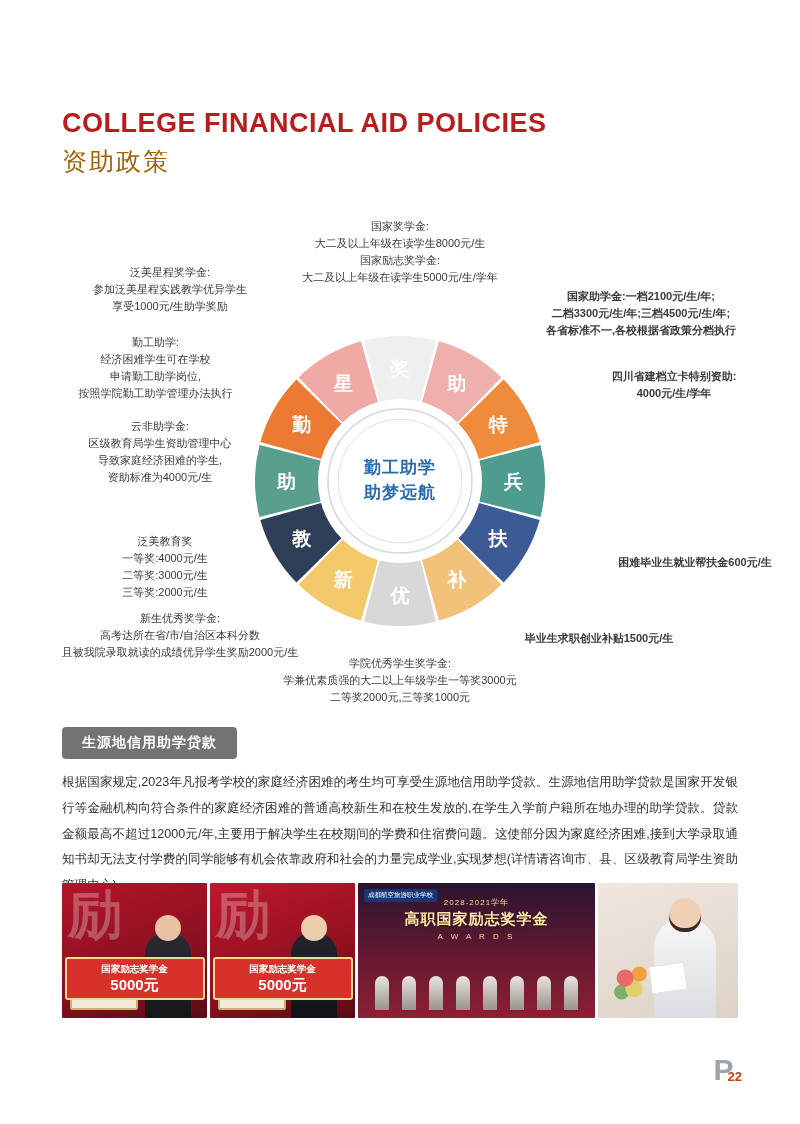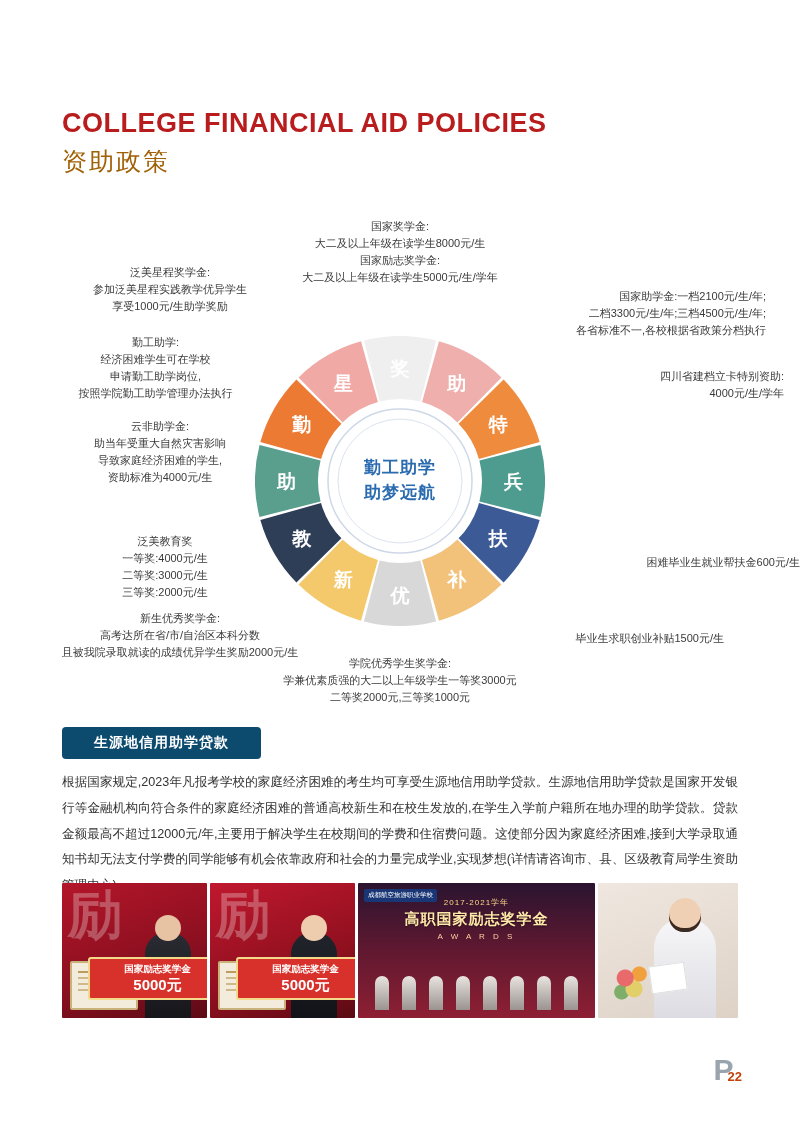--- a/index.html
+++ b/index.html
@@ -42,28 +42,28 @@
     line-height:1.45;letter-spacing:1px;pointer-events:none;
   }
   .seg-label{
     font-weight:bold;font-size:19px;fill:#fff;
   }
   
   .callout{
     position:absolute;font-size:11px;line-height:1.55;color:#3a3a3a;
     white-space:pre-line;
   }
-  .callout.right{text-align:right;}
+  .callout.right{text-align:center;font-weight:bold;}
   .callout.left{text-align:center;}
   .callout.center{text-align:center;}
   
   .loan-badge{
     position:absolute;left:62px;top:727px;
-    background:#0c4a6e;color:#fff;font-weight:bold;font-size:14px;
-    padding:7px 32px;border-radius:4px;letter-spacing:1px;
+    background:#737373;color:#fff;font-weight:bold;font-size:14px;
+    padding:7px 20px;border-radius:4px;letter-spacing:1px;
   }
   .loan-text{
     position:absolute;left:62px;top:770px;width:676px;
     font-size:12.6px;line-height:2.05;color:#333;text-align:justify;
   }
   
   .photos{
     position:absolute;left:62px;top:883px;width:676px;height:135px;
     display:flex;gap:3px;
   }
@@ -76,21 +76,21 @@
     position:absolute;left:8px;bottom:8px;width:64px;height:45px;
     background:#f3ecdc;border:2px solid #c9b27a;border-radius:2px;
   }
   .cert:after{
     content:"";position:absolute;left:6px;top:8px;right:6px;height:2px;
     background:#b99c5e;box-shadow:0 6px 0 #cdb98a,0 12px 0 #cdb98a,0 18px 0 #cdb98a;
   }
   .award-card{
     position:absolute;left:50%;transform:translateX(-50%);bottom:18px;
     background:#d8312b;color:#fff;border:2px solid #f3d98a;border-radius:3px;
-    padding:4px 16px;text-align:center;width:104px;margin-left:23px;
+    padding:4px 16px;text-align:center;width:104px;
   }
   .award-card .l1{font-size:9.5px;font-weight:bold;line-height:1.3;white-space:nowrap;}
   .award-card .l2{font-size:15px;font-weight:bold;line-height:1.2;margin-top:1px;}
   .person{
     position:absolute;bottom:0;width:46px;height:86px;border-radius:22px 22px 0 0;
   }
   .p1 .person{right:16px;background:linear-gradient(180deg,#2b2b33 0%,#16161b 100%);}
   .p1 .person:before{
     content:"";position:absolute;left:50%;top:-17px;transform:translateX(-50%);
     width:26px;height:26px;border-radius:50%;background:#e7c3a4;
@@ -231,21 +231,21 @@
   <div class="callout center" style="left:30px;top:610px;width:300px;">新生优秀奖学金:
 高考达所在省/市/自治区本科分数
 且被我院录取就读的成绩优异学生奖励2000元/生</div>
 
   <div class="callout left" style="left:70px;top:533px;width:190px;">泛美教育奖
 一等奖:4000元/生
 二等奖:3000元/生
 三等奖:2000元/生</div>
 
   <div class="callout left" style="left:60px;top:418px;width:200px;">云非助学金:
-助当年受重大自然灾害影响
+区级教育局学生资助管理中心
 导致家庭经济困难的学生,
 资助标准为4000元/生</div>
 
   <div class="callout left" style="left:38px;top:334px;width:235px;">勤工助学:
 经济困难学生可在学校
 申请勤工助学岗位,
 按照学院勤工助学管理办法执行</div>
 
   <div class="callout left" style="left:60px;top:264px;width:220px;">泛美星程奖学金:
 参加泛美星程实践教学优异学生
@@ -269,21 +269,21 @@
       <div class="person"></div>
       <div class="cert"></div>
       <div class="award-card">
         <div class="l1">国家励志奖学金</div>
         <div class="l2">5000元</div>
       </div>
     </div>
     <div class="photo p3">
       <div class="tagbox">成都航空旅游职业学校</div>
       <div class="stage-banner">
-        <div class="y">2017-2021学年</div>
+        <div class="y">2028-2021学年</div>
         <div class="t">高职国家励志奖学金</div>
         <div class="s">A W A R D S</div>
       </div>
       <div class="stage-row">
         <span></span>
           <span></span>
           <span></span>
           <span></span>
           <span></span>
           <span></span>

